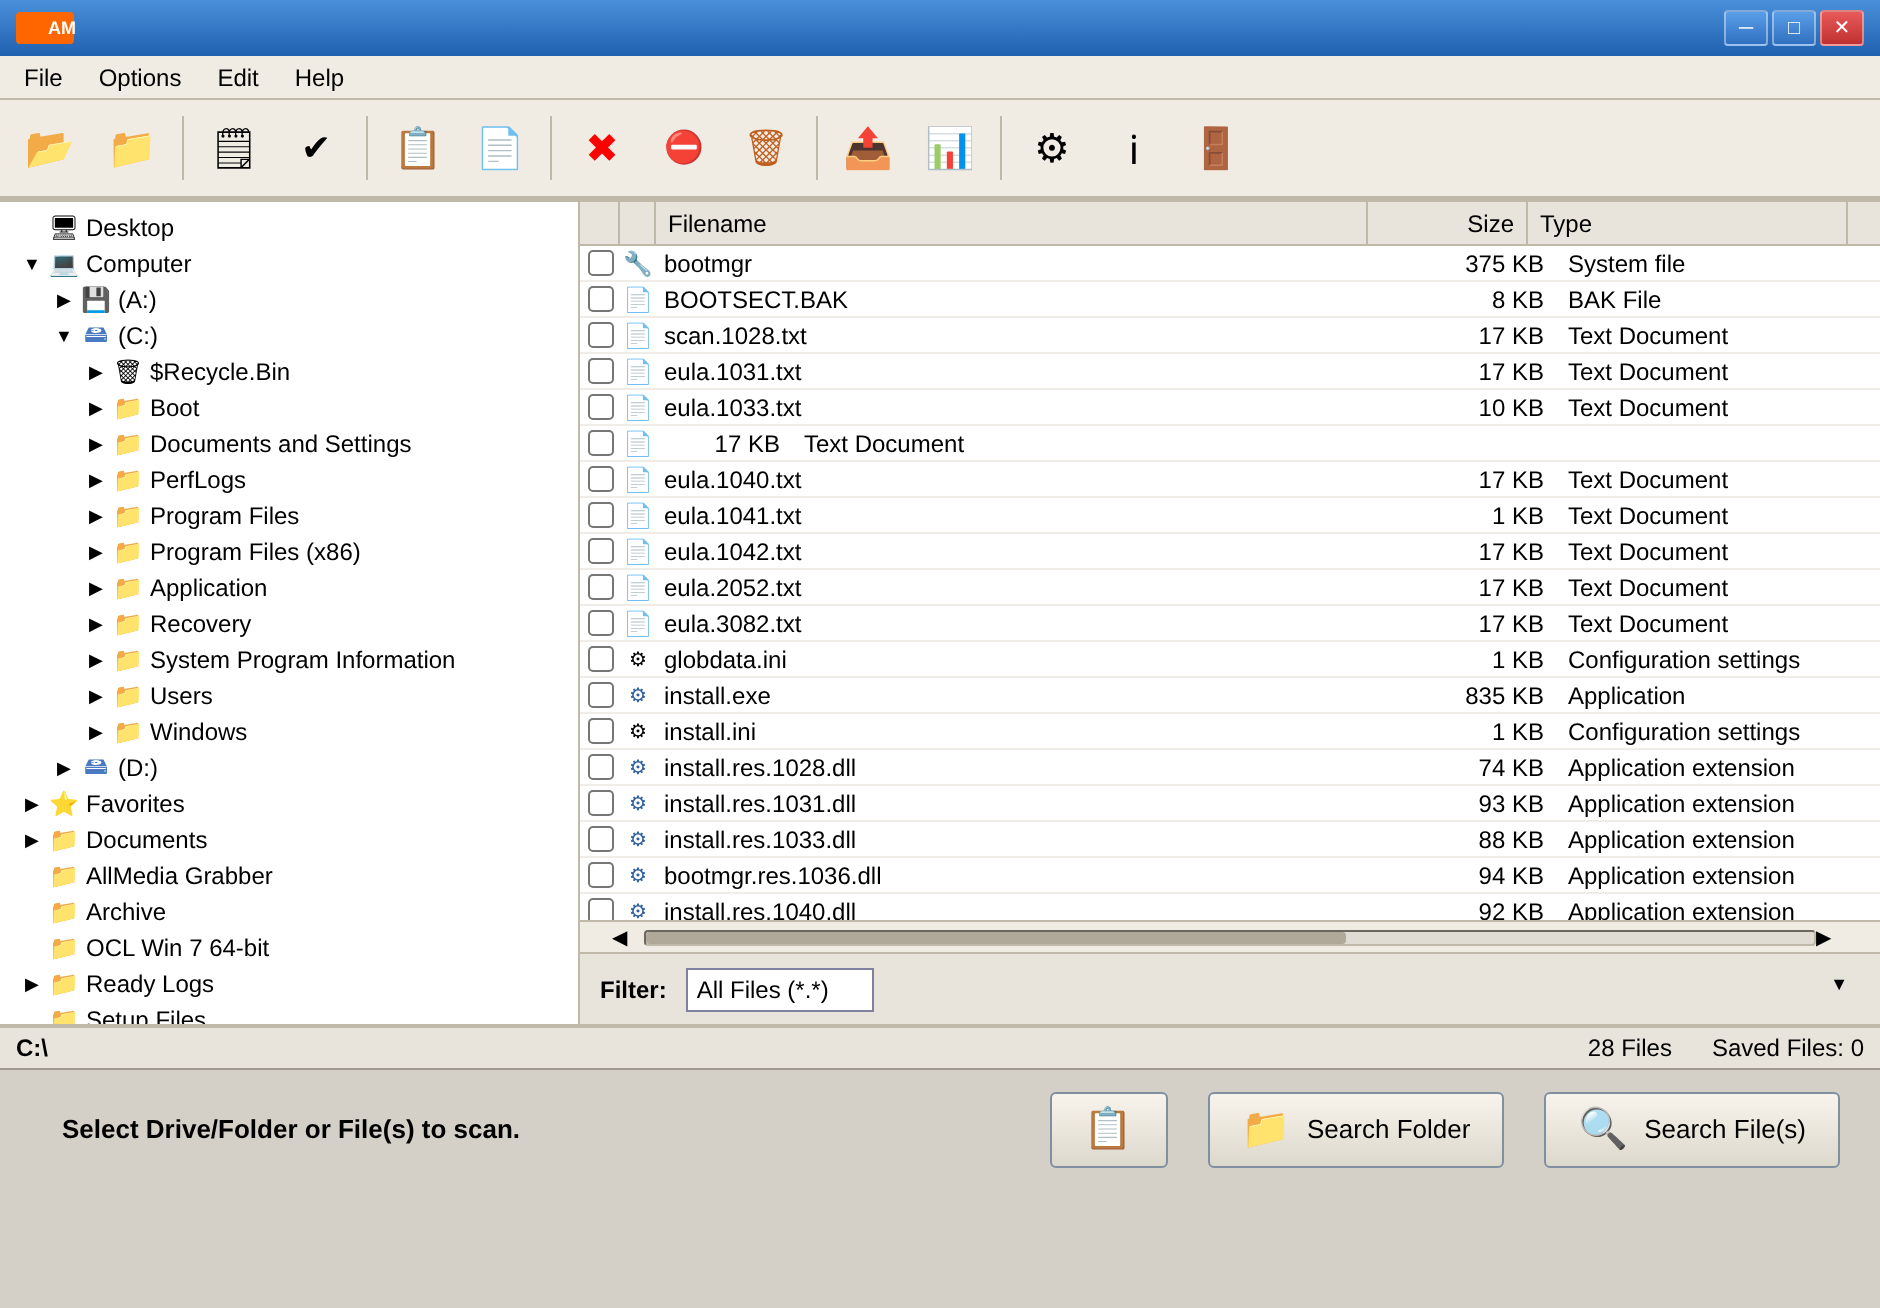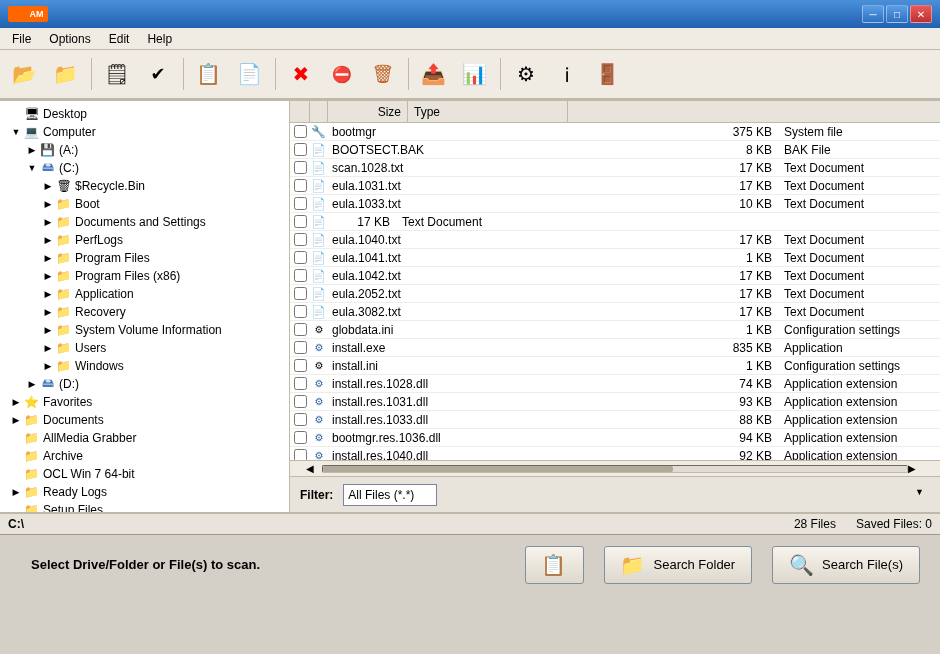--- a/index.html
+++ b/index.html
@@ -1,21 +1,21 @@
 <!DOCTYPE html>
 <html><head>
   <meta charset="utf-8">
   <style>
     * { box-sizing: border-box; margin: 0; padding: 0; }
     body { font-family: 'Segoe UI', Tahoma, Geneva, Verdana, sans-serif; font-size: 12px; background: #d4d0c8; width: 940px; height: 654px; overflow: hidden; }
 
     
     .title-bar { background: linear-gradient(to bottom, #4a90d9, #2060b0); color: white; padding: 4px 8px; display: flex; align-items: center; justify-content: space-between; height: 28px; }
     .title-bar-left { display: flex; align-items: center; gap: 6px; font-size: 12px; font-weight: bold; }
-    .title-bar-icon { width: 40px; height: 16px; background: #ff6600; border-radius: 2px; display: flex; align-items: center; justify-content: center; font-size: 9px; color: white; padding-left: 17px; }
+    .title-bar-icon { width: 29px; height: 16px; background: #ff6600; border-radius: 2px; display: flex; align-items: center; justify-content: center; font-size: 9px; color: white; padding-left: 17px; }
     .title-bar-controls { display: flex; gap: 2px; }
     .title-btn { width: 22px; height: 18px; border: 1px solid rgba(255,255,255,0.4); background: linear-gradient(to bottom, #5a9ee8, #3070c0); color: white; font-size: 10px; cursor: pointer; display: flex; align-items: center; justify-content: center; border-radius: 2px; }
     .title-btn.close { background: linear-gradient(to bottom, #e85a5a, #c03030); }
 
     
     .menu-bar { background: #f0ece4; padding: 2px 4px; display: flex; gap: 2px; border-bottom: 1px solid #c0b8a8; height: 22px; align-items: center; }
     .menu-item { padding: 2px 8px; cursor: pointer; font-size: 12px; border-radius: 2px; }
 
     
     .toolbar { background: #f0ece4; padding: 4px 6px; display: flex; gap: 3px; border-bottom: 2px solid #c0b8a8; height: 50px; align-items: center; }
@@ -197,21 +197,21 @@
 
     <div class="tree-item indent3">
       <span class="tree-expand">▶</span>
       <span class="tree-icon">📁</span>
       <span class="tree-label">Recovery</span>
     </div>
 
     <div class="tree-item indent3">
       <span class="tree-expand">▶</span>
       <span class="tree-icon">📁</span>
-      <span class="tree-label">System Volume Information</span>
+      <span class="tree-label">System Program Information</span>
     </div>
 
     <div class="tree-item indent3">
       <span class="tree-expand">▶</span>
       <span class="tree-icon">📁</span>
       <span class="tree-label">Users</span>
     </div>
 
     <div class="tree-item indent3">
       <span class="tree-expand">▶</span>
@@ -268,20 +268,21 @@
     </div>
 
   </div>
 
   <div class="full-panel">
     <div class="file-panel" style="flex:1;">
 
       <div class="file-list-header">
         <div style="width:20px; border-right: 1px solid #c0b8a8;"></div>
         <div style="width:18px; border-right: 1px solid #c0b8a8;"></div>
+        <div class="col-header col-filename">Filename</div>
         <div class="col-header col-size">Size</div>
         <div class="col-header col-type">Type</div>
         <div style="width:16px;"></div>
       </div>
 
       <div class="file-list-body">
 
         <div class="file-row">
           <div class="file-checkbox">
               <input type="checkbox" style="">

